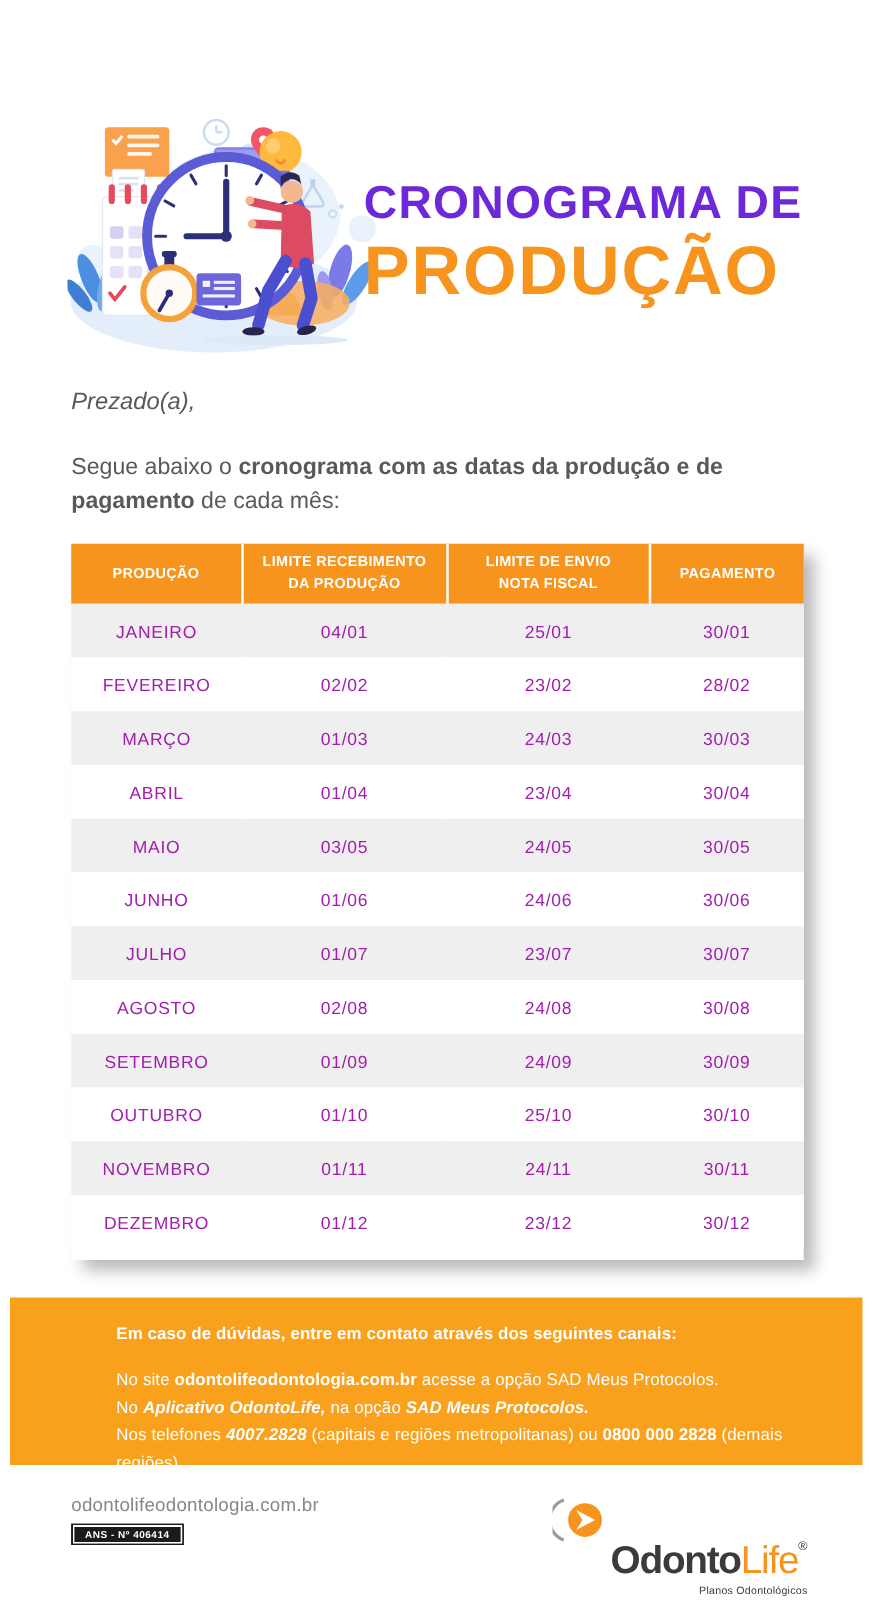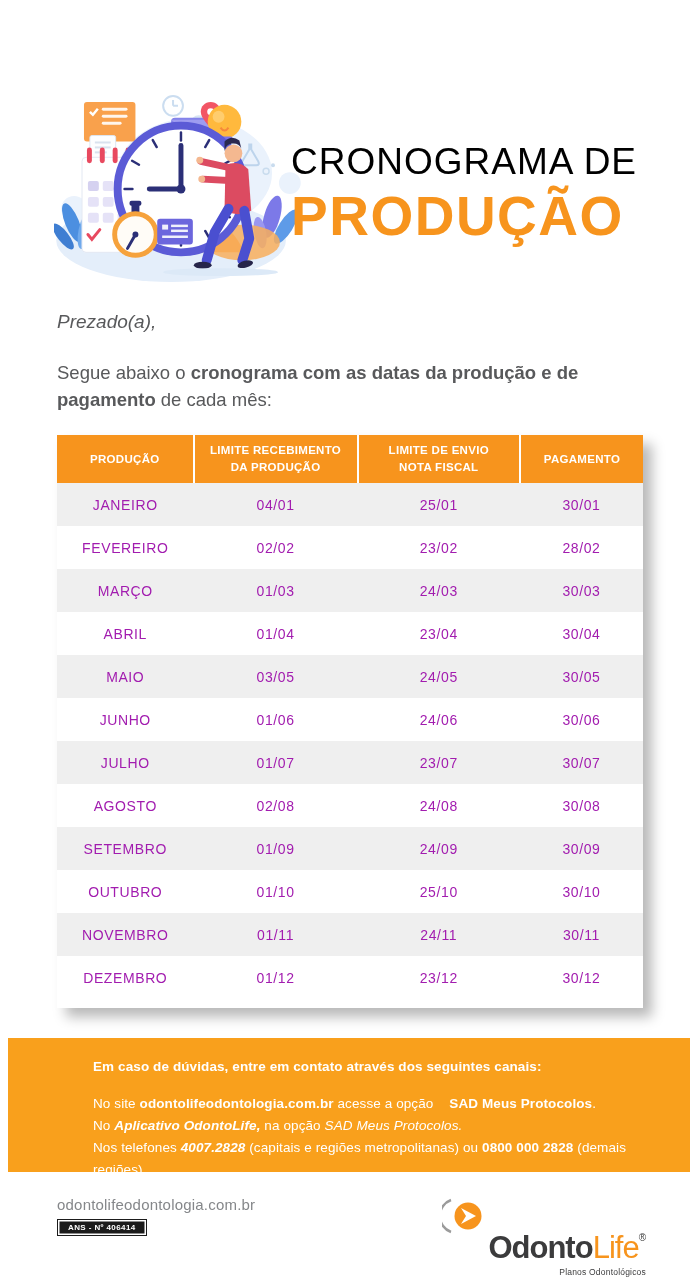--- a/index.html
+++ b/index.html
@@ -3,21 +3,21 @@
 <meta charset="utf-8">
 <title>Cronograma de Produção</title>
 <style>
   html,body{margin:0;padding:0;background:#fff;}
   .page{position:relative;width:698px;height:1280px;margin:0 auto;background:#fff;
         font-family:"Liberation Sans",sans-serif;overflow:hidden;}
 
   
   .hero-illustration{position:absolute;left:54px;top:92px;}
   .title-block{position:absolute;left:291px;top:143px;}
-  .title-line1{font-size:37px;font-weight:400;color:#000000;letter-spacing:1px;line-height:1.05;}
+  .title-line1{font-size:37px;font-weight:700;color:#6d28d9;letter-spacing:1px;line-height:1.05;}
   .title-line2{font-size:55px;font-weight:700;color:#F7941D;letter-spacing:1.5px;line-height:1;margin-top:7px;}
 
   
   .salutation{position:absolute;left:57px;top:311px;margin:0;font-size:19px;font-style:italic;color:#58595B;}
   .lead{position:absolute;left:57px;top:359px;width:596px;margin:0;font-size:18.5px;line-height:27px;color:#58595B;}
   .lead span{color:#58595B;}
 
   
   .table-wrap{position:absolute;left:57px;top:435px;width:586px;background:#fff;
               box-shadow:9px 9px 12px rgba(0,0,0,.28);padding-bottom:9px;}
@@ -297,22 +297,22 @@
             <td>01/12</td>
             <td>23/12</td>
             <td>30/12</td>
           </tr>
         </tbody>
     </table>
   </div>
 
   <div class="contact-box">
     <p class="contact-heading">Em caso de dúvidas, entre em contato através dos seguintes canais:</p>
-    <p class="contact-line"><span>No site </span><span style="font-weight: 700;">odontolifeodontologia.com.br</span><span> acesse a opção </span><span style="font-weight: 700; margin-left: 12px;">SAD Meus Protocolos</span><span>.</span></p>
-    <p class="contact-line"><span>No </span><span style="font-weight: 700; font-style: italic;">Aplicativo OdontoLife,</span><span> na opção </span><span style="font-weight: 400; font-style: italic;">SAD Meus Protocolos.</span></p>
+    <p class="contact-line"><span>No site </span><span style="font-weight: 700;">odontolifeodontologia.com.br</span><span> acesse a opção </span><span style="font-weight: 400;">SAD Meus Protocolos</span><span>.</span></p>
+    <p class="contact-line"><span>No </span><span style="font-weight: 700; font-style: italic;">Aplicativo OdontoLife,</span><span> na opção </span><span style="font-weight: 700; font-style: italic;">SAD Meus Protocolos.</span></p>
     <p class="contact-line"><span>Nos telefones </span><span style="font-weight: 700; font-style: italic;">4007.2828</span><span> (capitais e regiões metropolitanas) ou </span><span style="font-weight: 700;">0800 000 2828</span><span> (demais regiões).</span></p>
   </div>
 
   <div class="footer-website">odontolifeodontologia.com.br</div>
   <div class="ans-badge">ANS - Nº 406414</div>
 
   <div class="logo">
     <span class="logo-mark">
       <svg width="42" height="44" viewBox="0 0 42 44">
         <path d="M9,6 A17,17 0 0 0 9,38" stroke="#9B9B9B" stroke-width="2.5" fill="none"></path>

